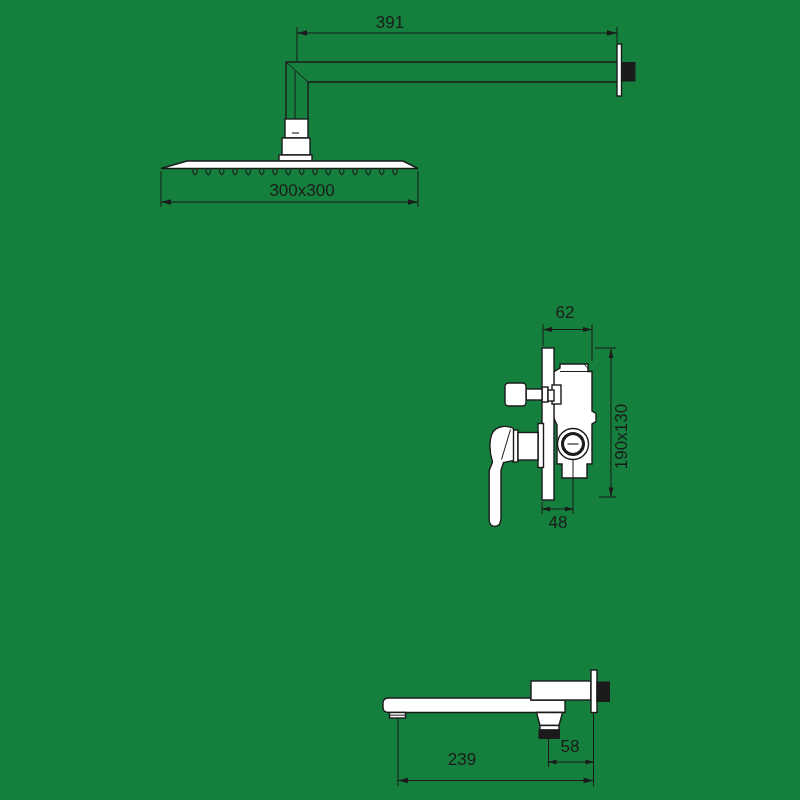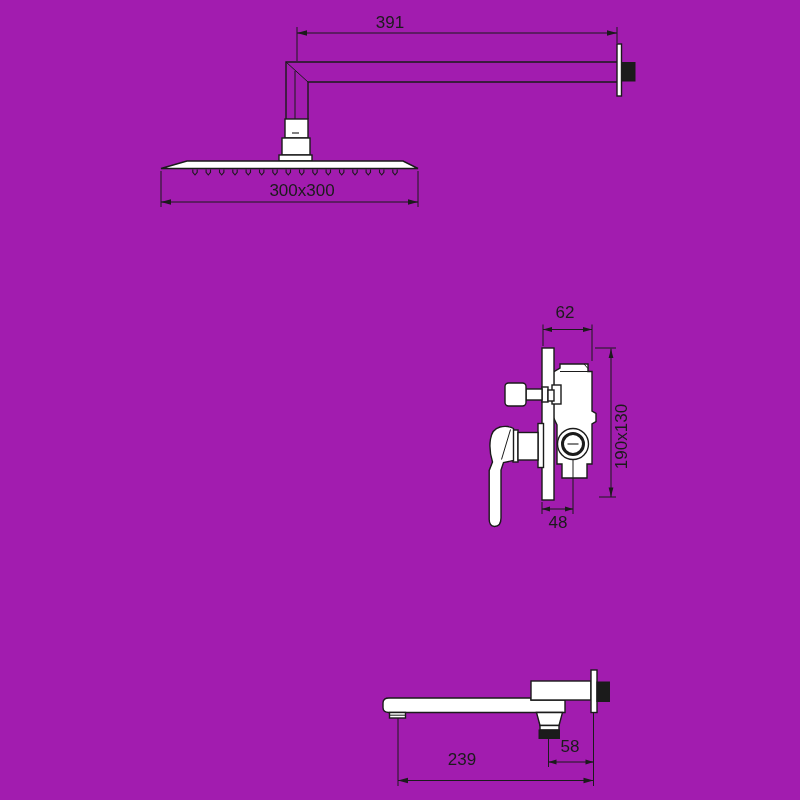--- a/index.html
+++ b/index.html
@@ -1,16 +1,16 @@
 <!DOCTYPE html>
 <html><head>
 <meta charset="utf-8">
 <style>
   html,body{margin:0;padding:0;background:#ffffff;}
-  .canvas{position:relative;width:800px;height:800px;background:#a21caf;overflow:hidden;}
+  .canvas{position:relative;width:800px;height:800px;background:#15803d;overflow:hidden;}
   svg{display:block;}
   .o{fill:#ffffff;stroke:#1b1b1b;stroke-width:1.4;stroke-linejoin:miter;}
   .l{fill:none;stroke:#1b1b1b;stroke-width:1.4;stroke-linejoin:miter;}
   .t{fill:none;stroke:#1b1b1b;stroke-width:1.1;}
   .d{fill:none;stroke:#1b1b1b;stroke-width:1;}
   .a{fill:#1b1b1b;stroke:none;}
   .b{fill:#1b1b1b;stroke:#1b1b1b;stroke-width:1;}
   text{font-family:"Liberation Sans","DejaVu Sans",sans-serif;font-size:17px;fill:#1b1b1b;}
 </style>
 </head>

